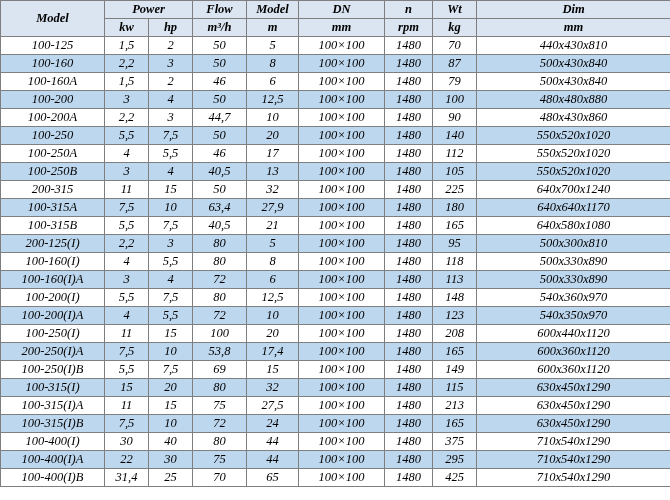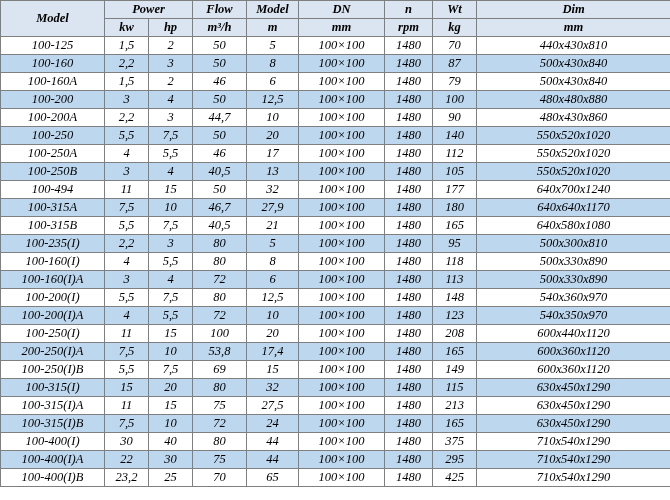--- a/index.html
+++ b/index.html
@@ -181,54 +181,54 @@
         <td>3</td>
         <td>4</td>
         <td>40,5</td>
         <td>13</td>
         <td>100×100</td>
         <td>1480</td>
         <td>105</td>
         <td>550x520x1020</td>
       </tr>
       <tr class="plain">
-        <td class="model-cell">100-494</td>
+        <td class="model-cell">200-315</td>
         <td>11</td>
         <td>15</td>
         <td>50</td>
         <td>32</td>
         <td>100×100</td>
         <td>1480</td>
-        <td>177</td>
+        <td>225</td>
         <td>640x700x1240</td>
       </tr>
       <tr class="alt">
         <td class="model-cell">100-315A</td>
         <td>7,5</td>
         <td>10</td>
-        <td>46,7</td>
+        <td>63,4</td>
         <td>27,9</td>
         <td>100×100</td>
         <td>1480</td>
         <td>180</td>
         <td>640x640x1170</td>
       </tr>
       <tr class="plain">
         <td class="model-cell">100-315B</td>
         <td>5,5</td>
         <td>7,5</td>
         <td>40,5</td>
         <td>21</td>
         <td>100×100</td>
         <td>1480</td>
         <td>165</td>
         <td>640x580x1080</td>
       </tr>
       <tr class="alt">
-        <td class="model-cell">100-235(I)</td>
+        <td class="model-cell">200-125(I)</td>
         <td>2,2</td>
         <td>3</td>
         <td>80</td>
         <td>5</td>
         <td>100×100</td>
         <td>1480</td>
         <td>95</td>
         <td>500x300x810</td>
       </tr>
       <tr class="plain">
@@ -358,21 +358,21 @@
         <td>30</td>
         <td>75</td>
         <td>44</td>
         <td>100×100</td>
         <td>1480</td>
         <td>295</td>
         <td>710x540x1290</td>
       </tr>
       <tr class="plain">
         <td class="model-cell">100-400(I)B</td>
-        <td>23,2</td>
+        <td>31,4</td>
         <td>25</td>
         <td>70</td>
         <td>65</td>
         <td>100×100</td>
         <td>1480</td>
         <td>425</td>
         <td>710x540x1290</td>
       </tr>
     </tbody>
 </table>

